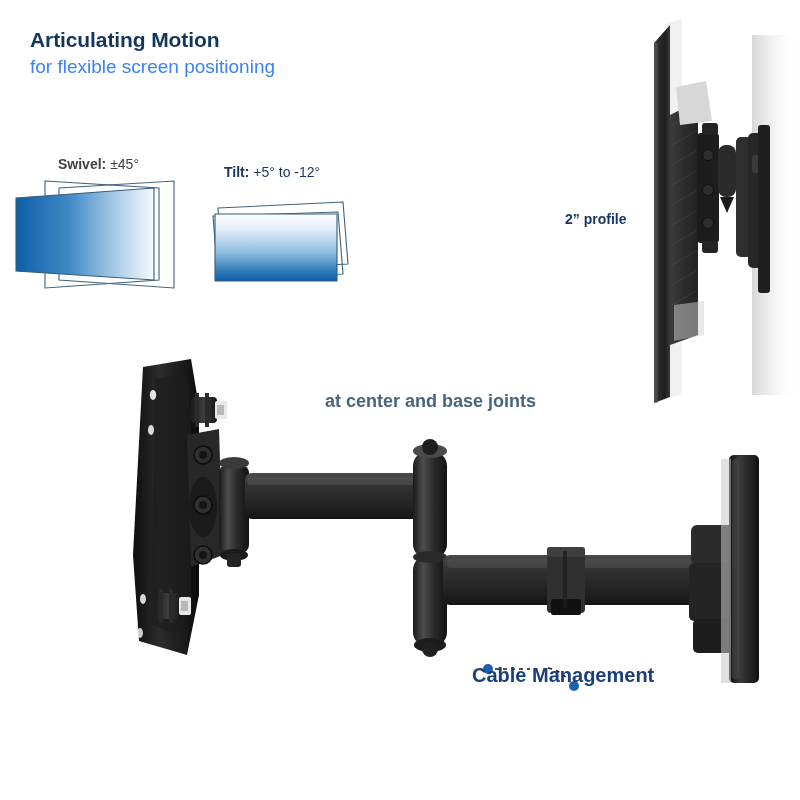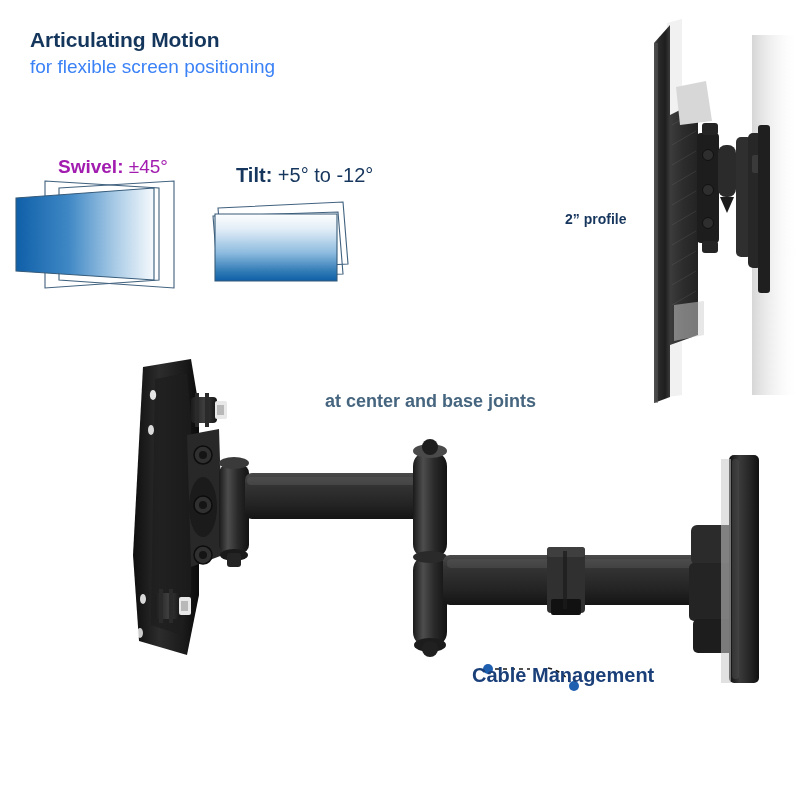--- a/index.html
+++ b/index.html
@@ -41,35 +41,34 @@
     font-weight: normal;
     color: #3b82f6;
     line-height: 1.3;
     margin-top: 3px;
   }
 
   .swivel-label {
     position: absolute;
     left: 58px;
     top: 156px;
-    font-size: 19px;
-    color: #a21caf;
+    font-size: 14px;
+    color: #404040;
     white-space: nowrap;
   }
   .swivel-label b { font-weight: bold; }
   .swivel-label span { font-weight: normal; }
 
   .tilt-label {
     position: absolute;
     left: 224px;
     top: 164px;
-    font-size: 20px;
+    font-size: 14px;
     color: #17365d;
     white-space: nowrap;
-    margin-left: 12px;
   }
   .tilt-label b { font-weight: bold; }
   .tilt-label span { font-weight: normal; }
 
   .profile-label {
     position: absolute;
     left: 565px;
     top: 211px;
     font-size: 14px;
     font-weight: bold;

